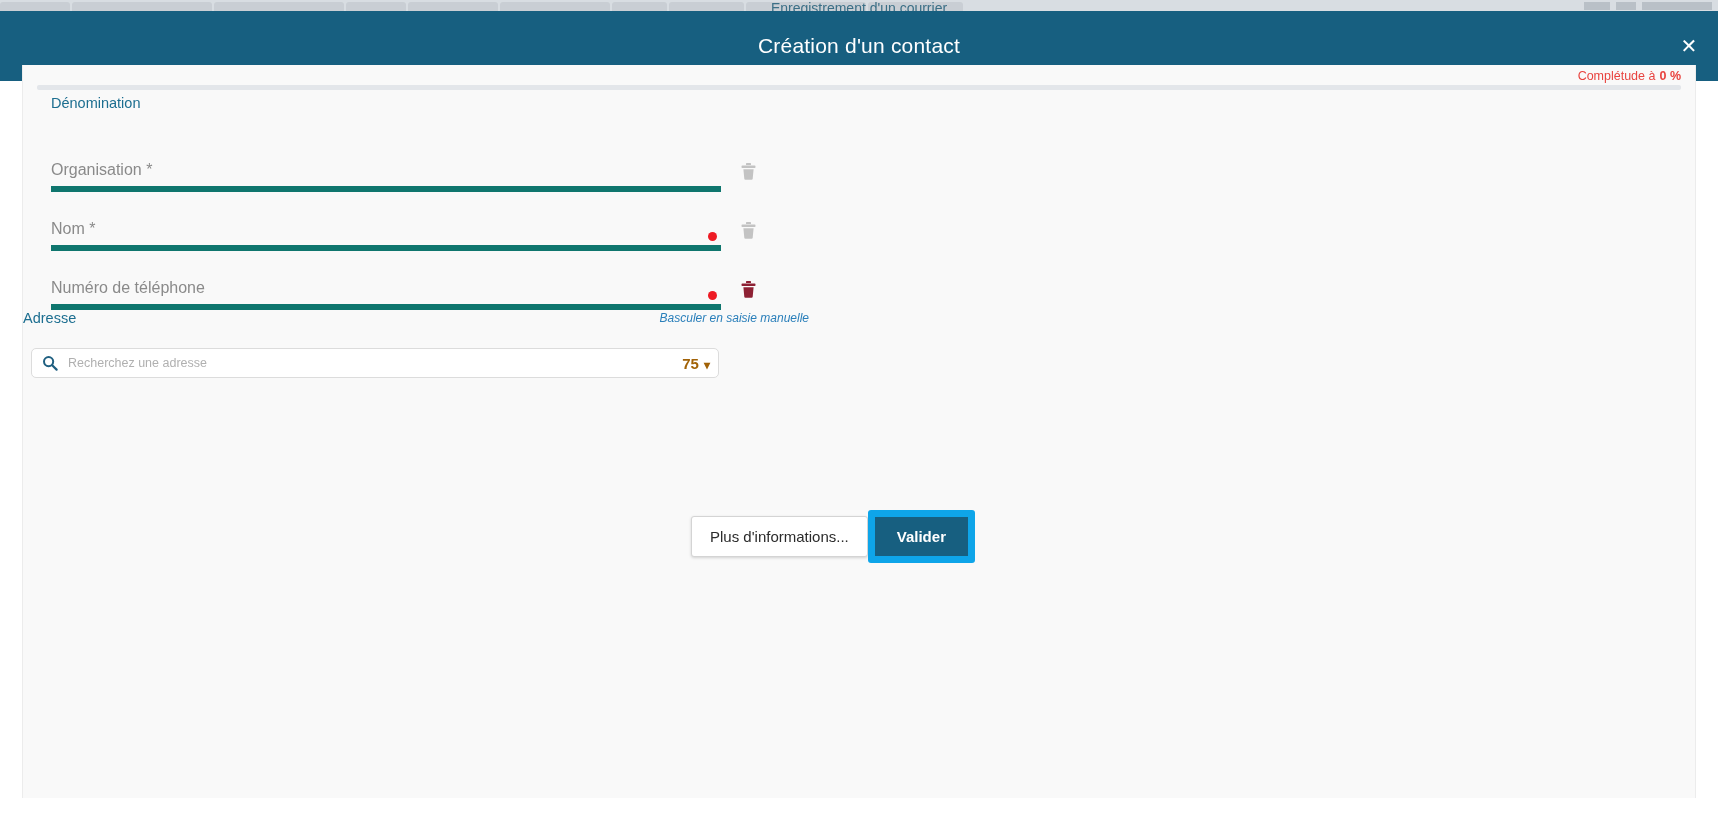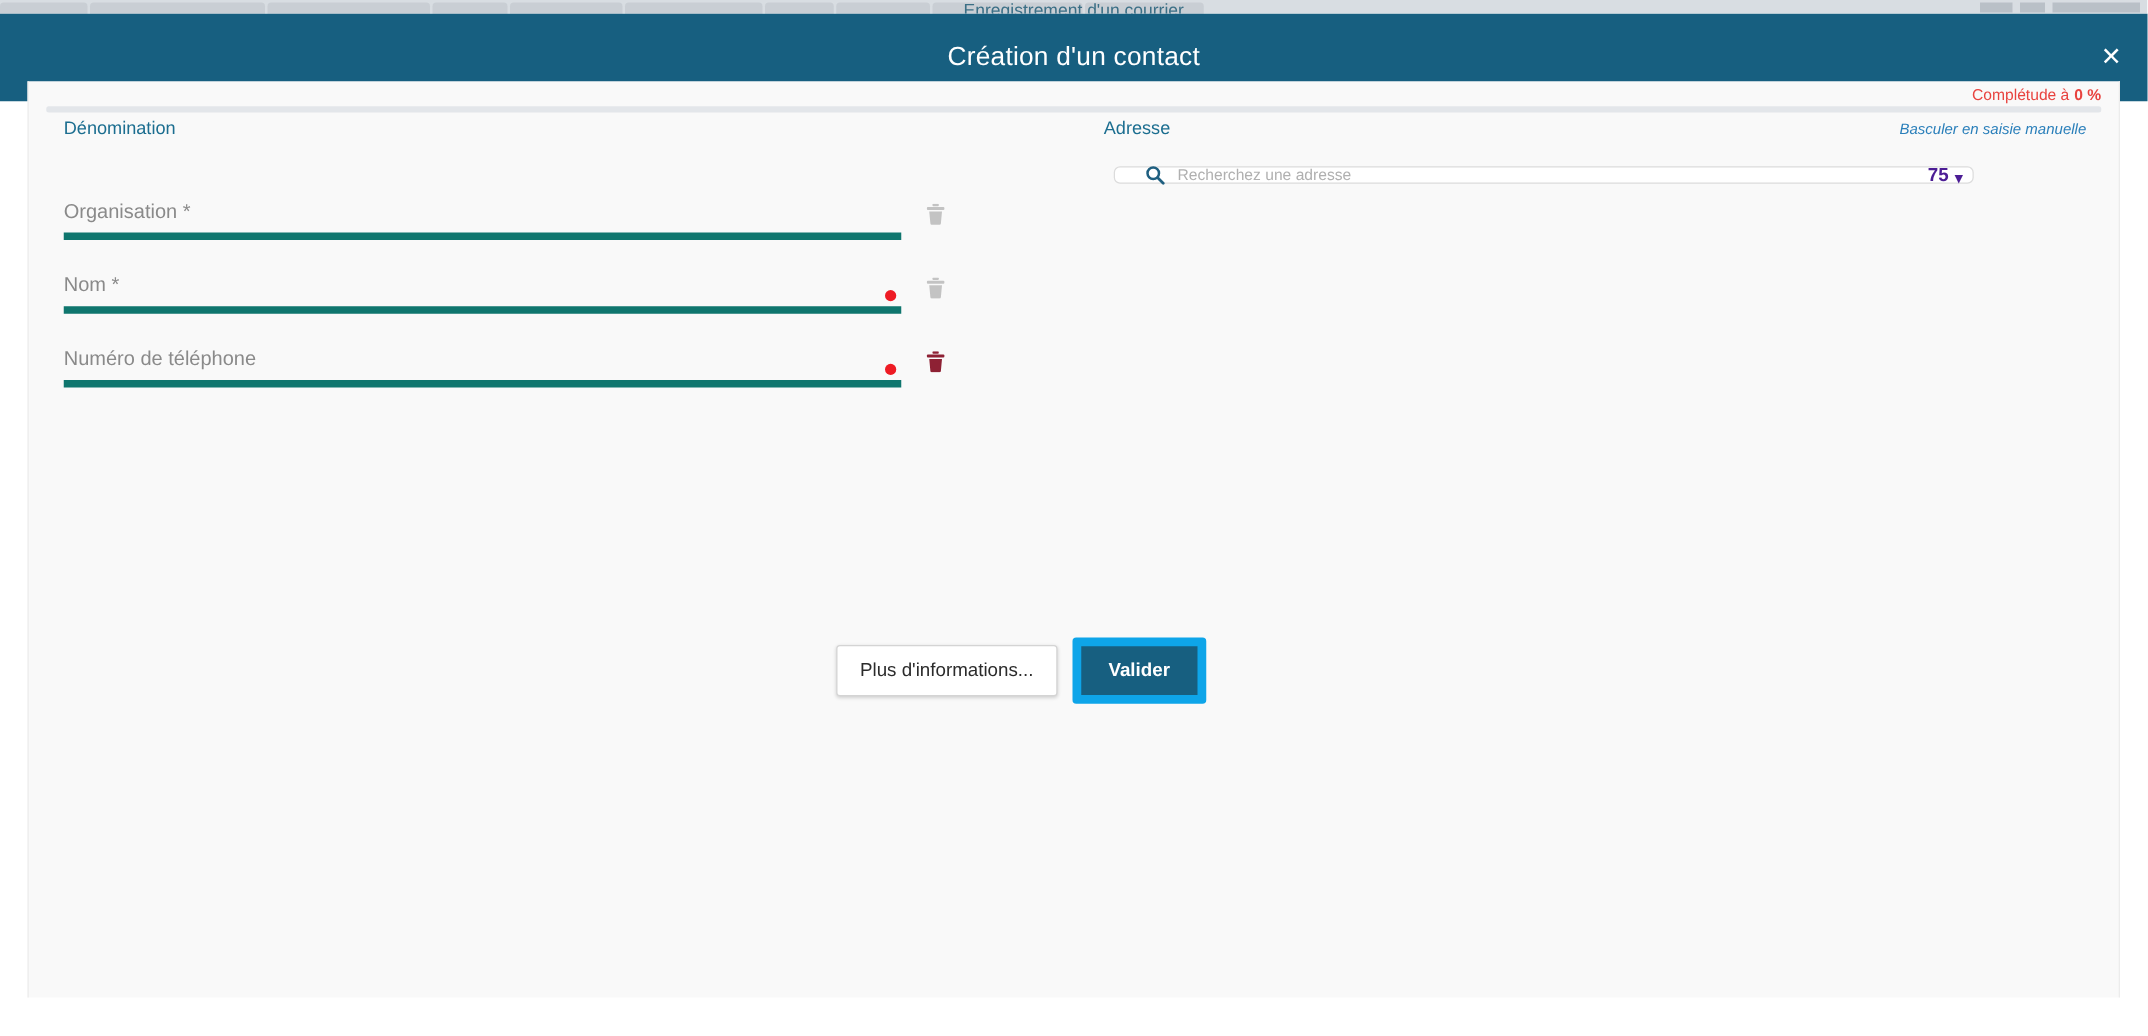--- a/index.html
+++ b/index.html
@@ -126,20 +126,21 @@
     width: 0%;
     background: #175f80;
   }
 
   
   #cols {
     position: absolute;
     left: 0; top: 30px;
     width: 1674px;
     display: flex;
+    flex-direction: column;
   }
   #col-left  { width: 860px; position: relative; padding-left: 28px; }
   #col-right { width: 814px; position: relative; }
 
   .section-label {
     font-size: 14.5px;
     color: #1c6e90;
     margin: 0 0 22px 0;
   }
   #adresse-header {
@@ -192,24 +193,24 @@
     display: flex; align-items: center; justify-content: center;
     cursor: pointer;
     margin-left: 8px;
     margin-bottom: 2px;
   }
   .trash-btn svg { width: 15px; height: 17px; display: block; }
 
   
   #button-row {
     position: absolute;
-    left: 646px; top: 415px;
+    left: 668px; top: 415px;
     display: flex;
     align-items: center;
-    gap: 12px;
+    gap: 0;
   }
   #more-info-button {
     background: #ffffff;
     border: 1px solid #d4d4d4;
     border-radius: 3px;
     box-shadow: 0 1px 3px rgba(0,0,0,.16);
     font-size: 15px;
     color: #2b2b2b;
     padding: 11px 18px;
     cursor: pointer;
@@ -227,40 +228,40 @@
     cursor: pointer;
     font-family: "Liberation Sans", sans-serif;
     white-space: nowrap;
   }
 
   
   #address-search {
     position: relative;
     margin-left: 8px;
     width: 688px;
-    height: 14px;
+    height: 30px;
     background: #ffffff;
     border: 1px solid #dcdcdc;
     border-radius: 5px;
     display: flex;
     align-items: center;
-    padding: 0 8px 0 24px;
+    padding: 0 8px 0 10px;
   }
   #address-search-icon { width: 16px; height: 16px; flex: 0 0 16px; margin-right: 8px; }
   #address-search-icon svg { display: block; }
   #address-search-input {
     flex: 1 1 auto;
     border: none; outline: none; background: transparent;
     font-size: 12.5px; color: #333;
     font-family: "Liberation Sans", sans-serif;
   }
   #address-search-input::placeholder { color: #b0b0b0; opacity: 1; }
   #dept-select {
     display: flex; align-items: flex-end; gap: 5px;
-    color: #4c1d95;
+    color: #a16207;
     font-size: 15px;
     font-weight: bold;
     cursor: pointer;
     padding-left: 8px;
     white-space: nowrap;
   }
   #dept-select .chev { font-size: 12px; font-weight: bold; }
 </style>
 </head>
 <body>

